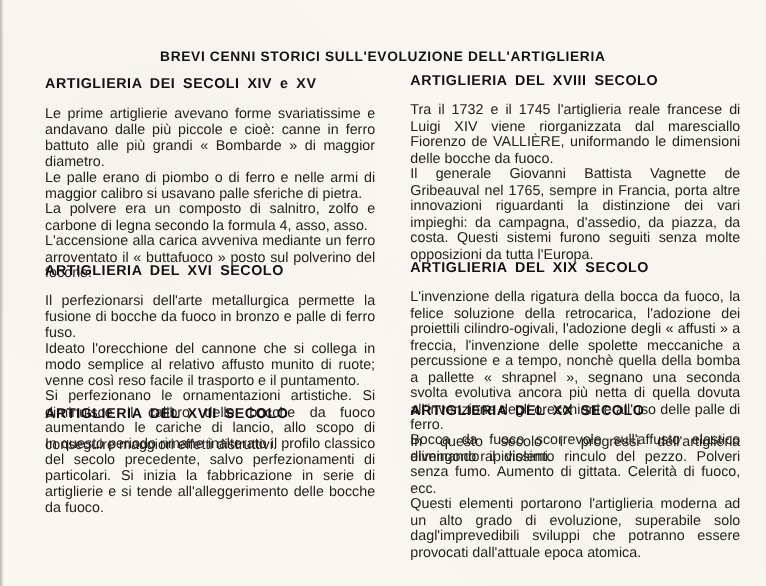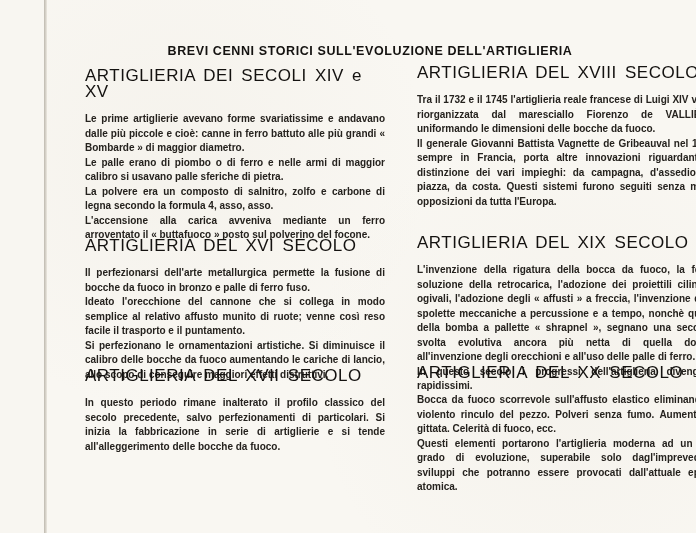--- a/index.html
+++ b/index.html
@@ -9,48 +9,47 @@
     font-family: "Liberation Sans", "DejaVu Sans", sans-serif;
     color: #1c1a17;
     position: relative;
   }
   .page {
     position: absolute; inset: 0;
     background:
       radial-gradient(circle at 20% 30%, rgba(200,190,170,0.08), transparent 40%),
       radial-gradient(circle at 80% 70%, rgba(200,190,170,0.08), transparent 40%),
       #f9f7f2;
-    margin-left: 44px;
   }
   .edge-left {
     position: absolute; left: 0; top: 0; bottom: 0; width: 3px;
     background: linear-gradient(to right, #bdb8ae, #ece8e0);
   }
   .main-title {
     position: absolute; left: 0; right: 0; top: 36px;
     text-align: center;
     font-size: 12.5px; font-weight: bold; letter-spacing: 0.6px;
     color: #141210;
   }
   .col {
     position: absolute; width: 300px;
   }
   .col.left { left: 41px; top: 68px; }
   .col.right { left: 373px; top: 65px; }
   .section { margin: 0; }
   .section h2 {
     margin: 0 0 12px 0;
-    font-size: 17px; font-weight: normal; letter-spacing: 0.5px;
+    font-size: 13px; font-weight: bold; letter-spacing: 0.5px;
     color: #141210; line-height: 16px;
     word-spacing: 3px;
   }
   .section p {
     margin: 0;
-    font-size: 10px; line-height: 14.5px;
-    text-align: justify; color: #25221e; font-weight: bold;
+    font-size: 13px; line-height: 14.5px;
+    text-align: justify; color: #25221e;
   }
   .left .s1 { height: 170px; }
   .left .s2 { height: 130px; }
   .right .s1 { height: 170px; }
   .right .s2 { height: 130px; }
 </style>
 </head>
 <body>
 
 <div class="page">

